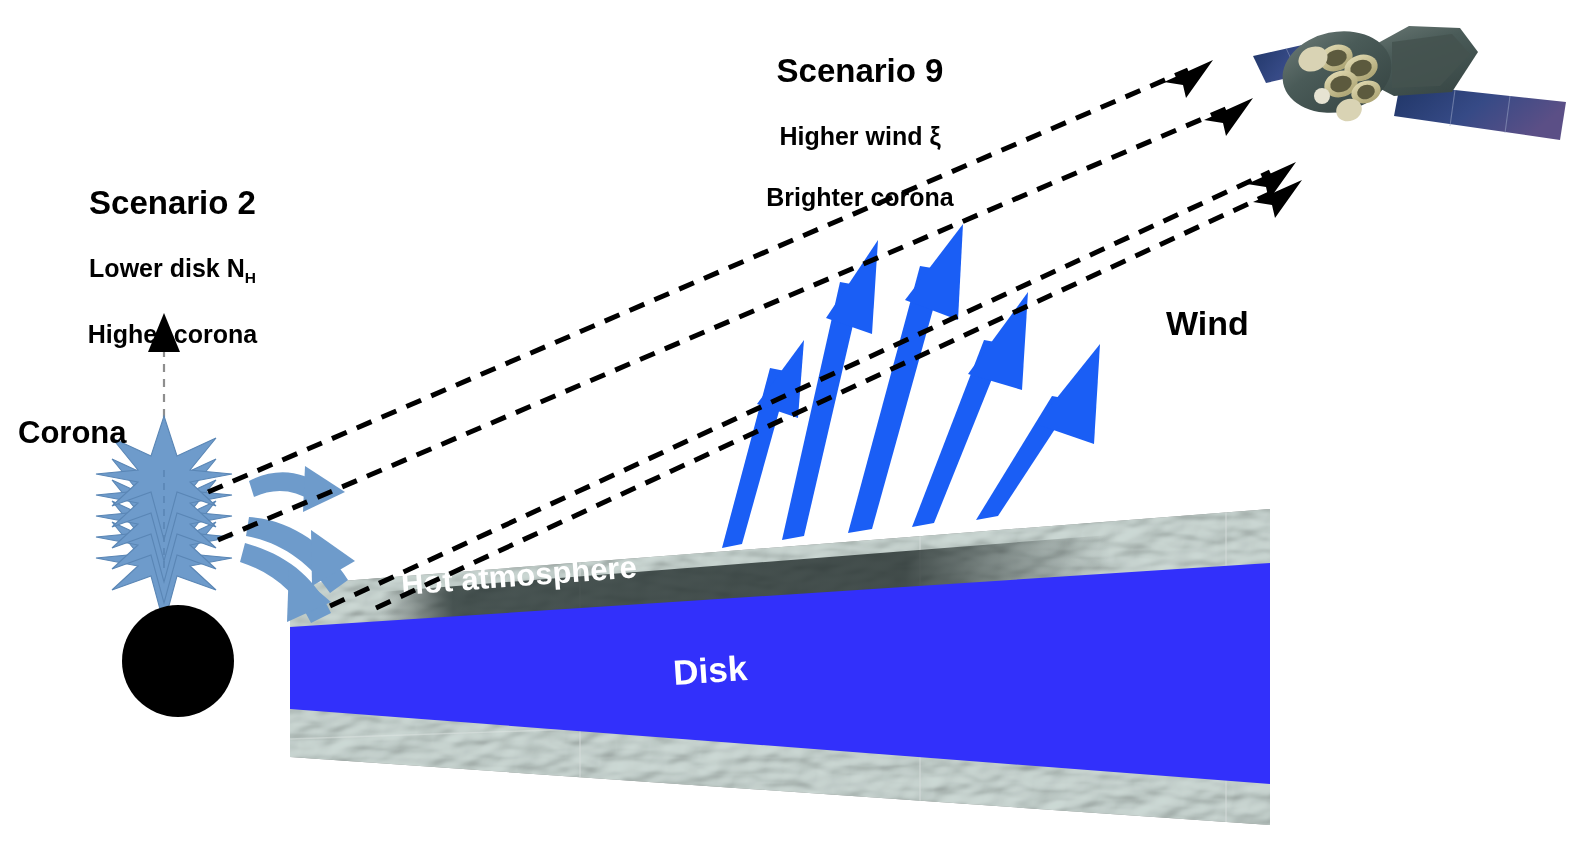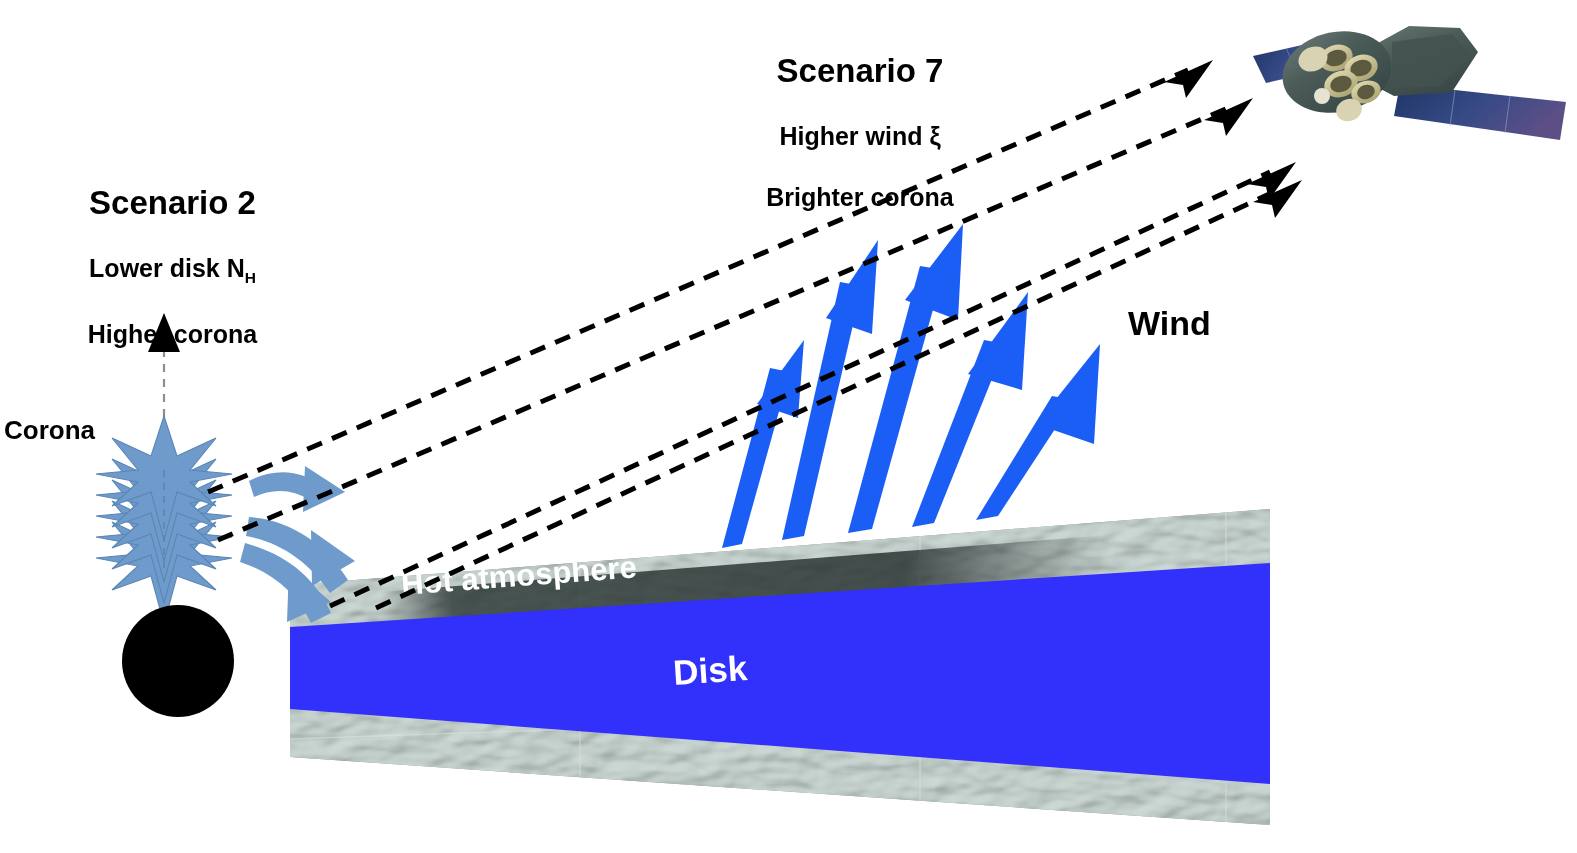--- a/index.html
+++ b/index.html
@@ -80,21 +80,21 @@
         <polygon points="912,527 934,523 1006,344 984,340"></polygon>
         <polygon points="968,374 1028,292 1022,390"></polygon>
       </g>
       <g>
         <polygon points="976,520 998,516 1074,400 1052,396"></polygon>
         <polygon points="1036,424 1100,344 1094,444"></polygon>
       </g>
     </g>
   </svg>
 
-  <div class="lbl" style="left:1128px;top:305px;font-size:34px;">Wind</div>
+  <div class="lbl" style="left:1166px;top:305px;font-size:34px;">Wind</div>
 
   <svg class="layer">
     <defs>
 
       <g id="burst">
         <polygon points="0,-62 13,-22 52,-40 26,-8 68,-4 26,4 52,28 13,14 0,62 -13,14 -52,28 -26,4 -68,-4 -26,-8 -52,-40 -13,-22" fill="#6e9bcb" stroke="#5a86b5" stroke-width="1.1"></polygon>
       </g>
     </defs>
 
     <g>
@@ -122,21 +122,21 @@
         <path d="M249,517 C292,520 326,545 348,580 L330,593 C310,563 281,542 246,536 Z"></path>
         <polygon points="311,530 355,561 312,586"></polygon>
       </g>
       <g>
         <path d="M245,543 C288,555 315,578 331,613 L311,623 C297,594 274,573 240,562 Z"></path>
         <polygon points="289,566 331,602 287,622"></polygon>
       </g>
     </g>
   </svg>
 
-  <div class="lbl" style="left:4px;top:416px;font-size:26px;">Corona</div>
+  <div class="lbl" style="left:18px;top:416px;font-size:31px;">Corona</div>
 
   <svg class="layer">
     <g stroke="#000000" stroke-width="5" stroke-dasharray="16 11" fill="none">
       <line x1="208" y1="492" x2="1188" y2="70"></line>
       <line x1="218" y1="540" x2="1228" y2="108"></line>
       <line x1="330" y1="606" x2="1270" y2="172"></line>
       <line x1="376" y1="608" x2="1278" y2="190"></line>
     </g>
     <g fill="#000000">
       <polygon points="1213,60 1164,82 1183,85 1186,98"></polygon>
@@ -193,21 +193,21 @@
         <ellipse cx="1366" cy="92" rx="9" ry="7" fill="#5c5a3e" transform="rotate(-18 1366 92)"></ellipse>
       </g>
 
       <ellipse cx="1313" cy="59" rx="15" ry="12" fill="#d9d3b4" transform="rotate(-25 1313 59)"></ellipse>
       <ellipse cx="1349" cy="110" rx="13" ry="11" fill="#d9d3b4" transform="rotate(-20 1349 110)"></ellipse>
       <circle cx="1322" cy="96" r="8" fill="#e6e3d2"></circle>
     </g>
   </svg>
 
   <div class="lbl center" style="left:700px;top:18px;width:320px;">
-    <div class="sc-title">Scenario 7</div>
+    <div class="sc-title">Scenario 9</div>
     <div class="sc-line">Higher wind ξ</div>
     <div class="sc-line">Brighter corona</div>
   </div>
 
   <div class="lbl center" style="left:40px;top:150px;width:265px;">
     <div class="sc-title">Scenario 2</div>
     <div class="sc-line"><span>Lower disk N</span><sub style="font-size:0.62em;">H</sub></div>
     <div class="sc-line">Higher corona</div>
   </div>
 

